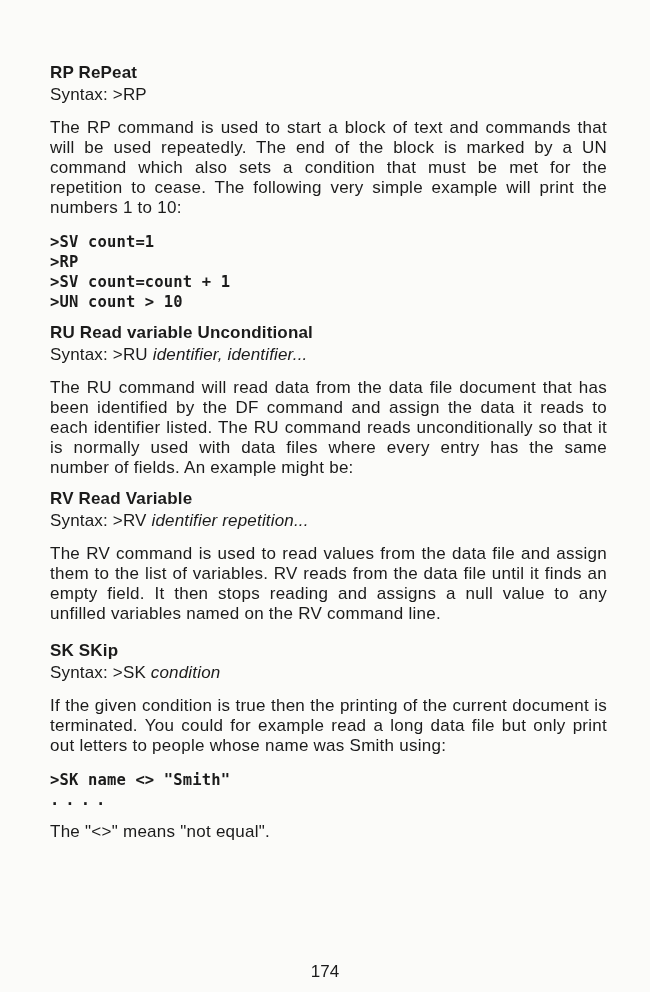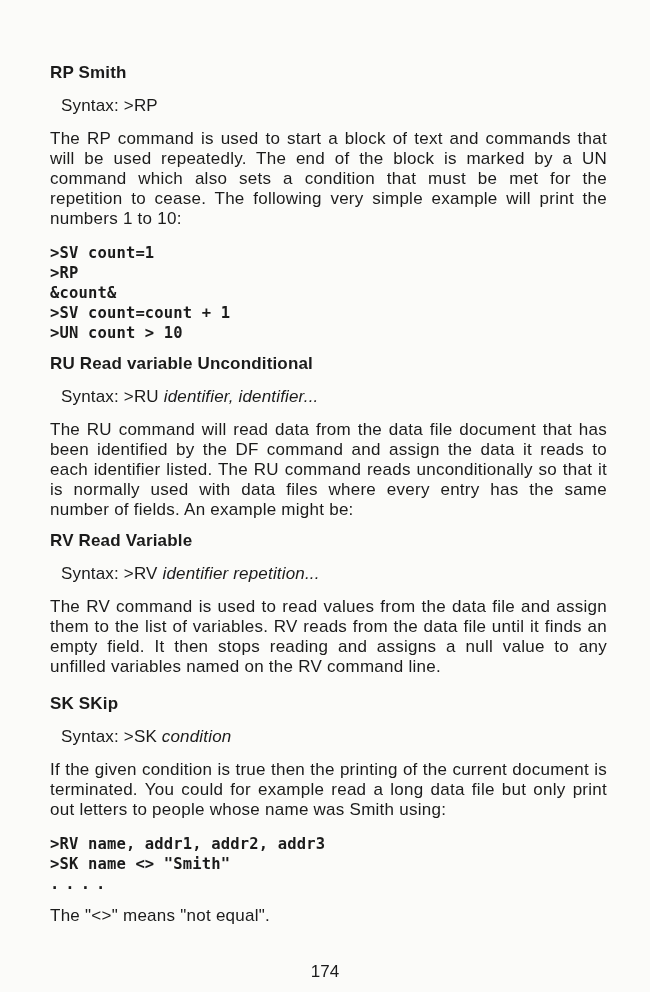--- a/index.html
+++ b/index.html
@@ -22,21 +22,21 @@
   section + section { margin-top: 10px; }
   section.gap-lg { margin-top: 16px; }
   .section-heading {
     margin: 0;
     font-size: 17px;
     font-weight: 700;
     line-height: 22px;
     letter-spacing: 0.01em;
   }
   .syntax-line {
-    margin: 11px;
+    margin: 0;
     font-size: 17px;
     line-height: 22px;
     letter-spacing: 0.01em;
   }
   .syntax-line em { font-style: italic; }
   .body-paragraph {
     margin: 12px 0 0 0;
     font-size: 17px;
     line-height: 20px;
     text-align: justify;
@@ -67,27 +67,26 @@
     font-size: 17px;
     line-height: 20px;
   }
 </style>
 </head>
 <body>
 
 <div class="page">
 
   <section>
-    <h3 class="section-heading">RP Smith</h3>
+    <h3 class="section-heading">RP RePeat</h3>
     <p class="syntax-line"><span>Syntax: &gt;RP</span></p>
     <p class="body-paragraph">The RP command is used to start a block of text and commands that will be used repeatedly. The end of the block is marked by a UN command which also sets a condition that must be met for the repetition to cease. The following very simple example will print the numbers 1 to 10:</p>
     <div class="code-block">
       <div class="code-line">&gt;SV count=1</div>
       <div class="code-line">&gt;RP</div>
-      <div class="code-line">&amp;count&amp;</div>
       <div class="code-line">&gt;SV count=count + 1</div>
       <div class="code-line">&gt;UN count &gt; 10</div>
     </div>
   </section>
 
   <section>
     <h3 class="section-heading">RU Read variable Unconditional</h3>
     <p class="syntax-line"><span>Syntax: &gt;RU</span> <em>identifier, identifier...</em></p>
     <p class="body-paragraph">The RU command will read data from the data file document that has been identified by the DF command and assign the data it reads to each identifier listed. The RU command reads unconditionally so that it is normally used with data files where every entry has the same number of fields. An example might be:</p>
   </section>
@@ -96,21 +95,20 @@
     <h3 class="section-heading">RV Read Variable</h3>
     <p class="syntax-line"><span>Syntax: &gt;RV</span> <em>identifier repetition...</em></p>
     <p class="body-paragraph">The RV command is used to read values from the data file and assign them to the list of variables. RV reads from the data file until it finds an empty field. It then stops reading and assigns a null value to any unfilled variables named on the RV command line.</p>
   </section>
 
   <section class="gap-lg">
     <h3 class="section-heading">SK SKip</h3>
     <p class="syntax-line"><span>Syntax: &gt;SK</span> <em>condition</em></p>
     <p class="body-paragraph">If the given condition is true then the printing of the current document is terminated. You could for example read a long data file but only print out letters to people whose name was Smith using:</p>
     <div class="code-block">
-      <div class="code-line">&gt;RV name, addr1, addr2, addr3</div>
       <div class="code-line">&gt;SK name &lt;&gt; "Smith"</div>
       <div class="code-line dots">....</div>
     </div>
     <p class="after-note">The "&lt;&gt;" means "not equal".</p>
   </section>
 
   <div class="page-number">174</div>
 
 </div>
 

